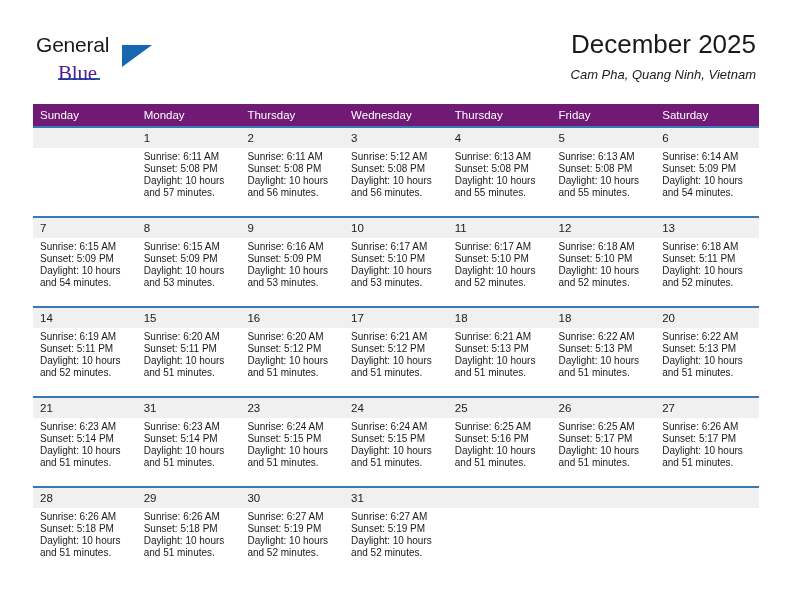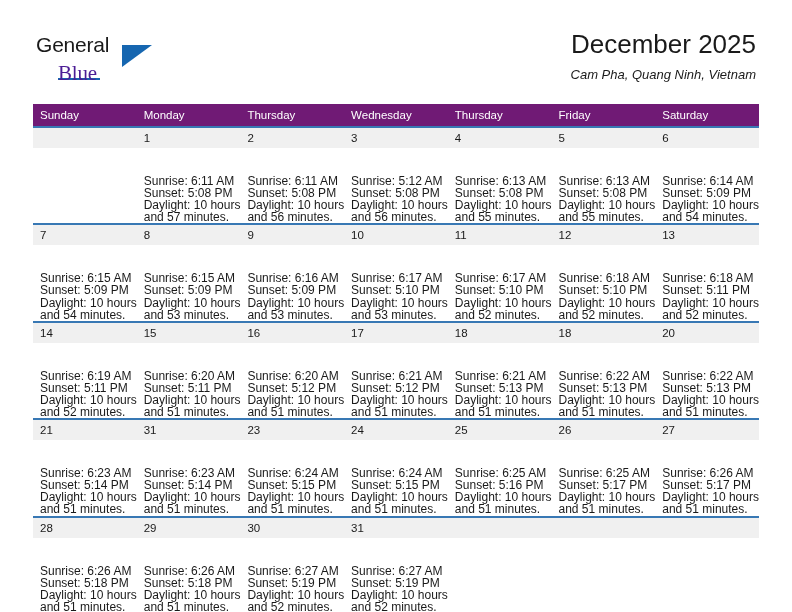--- a/index.html
+++ b/index.html
@@ -131,24 +131,23 @@
     color: #1a1a1a;
     padding: 3px 0 3px 7px;
     height: 14px;
     line-height: 14px;
   }
   .daynum.empty {
     color: transparent;
   }
   .details {
     padding: 3px 6px 0 7px;
-    font-size: 12px;
+    font-size: 10px;
     line-height: 12.1px;
     color: #1a1a1a;
-    margin-top: 24px;
   }
   .details div { white-space: nowrap; }
 </style>
 </head>
 <body>
 
 <div class="page">
 
   <div class="header">
 

